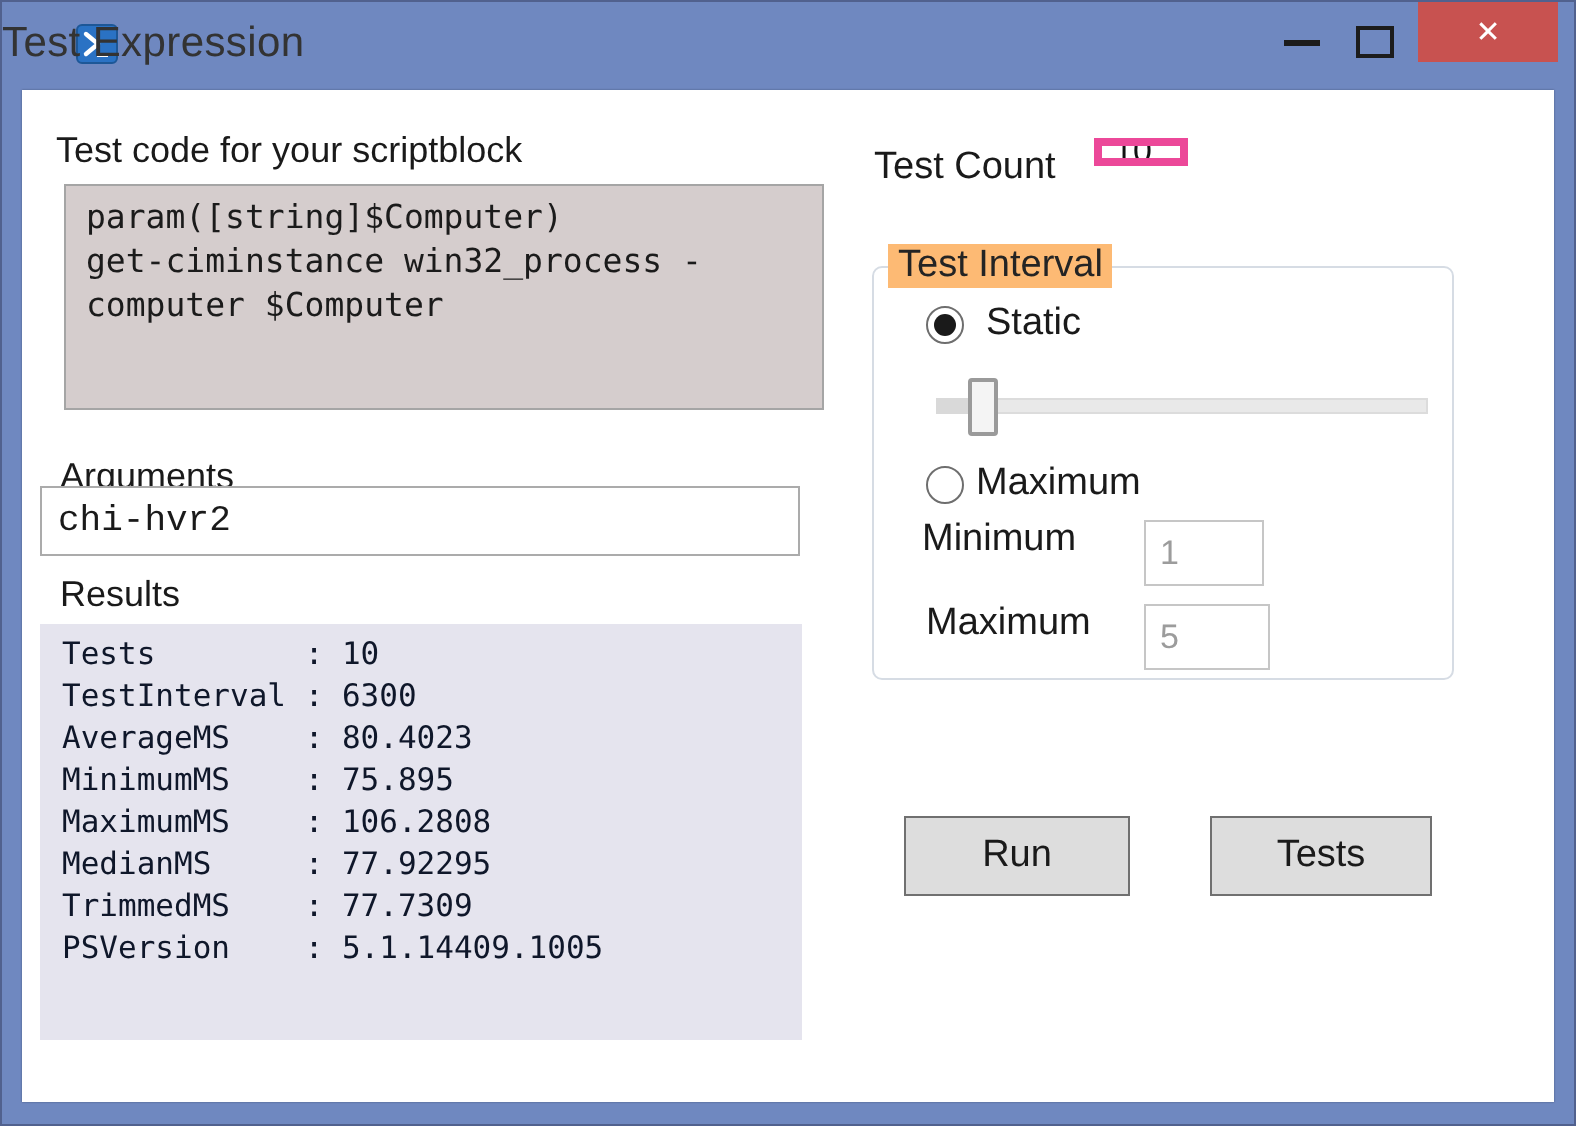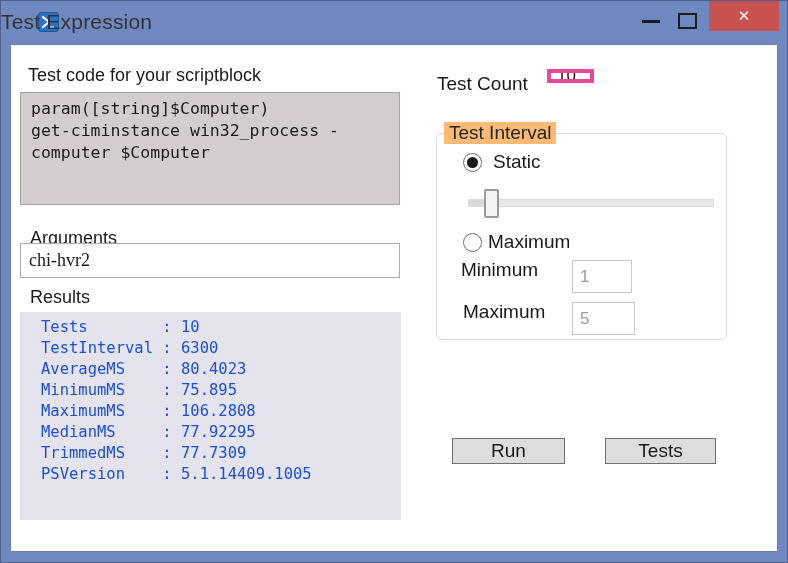--- a/index.html
+++ b/index.html
@@ -25,33 +25,33 @@
   .btn-close{ position:absolute; left:708px; top:0; width:70px; height:30px;
               background:var(--close_red,#c85250); color:#fff; display:flex;
               align-items:center; justify-content:center; font-size:15px; cursor:pointer; }
   
   .client{ position:absolute; left:10px; top:44px; width:766px; height:506px;
            background:#fff; box-shadow:0 0 1px rgba(0,0,0,0.35); }
   .client *{ box-sizing:border-box; }
   .lbl{ position:absolute; font-size:18px; color:#1a1a1a; white-space:nowrap; }
   
   .lbl-script{ left:17px; top:20px; }
-  .codebox{ position:absolute; left:9px; top:47px; width:380px; height:113px;
+  .codebox{ position:absolute; left:21px; top:47px; width:380px; height:113px;
             background:var(--code_bg,#d5cdcd); border:1px solid #a5a5a5; }
   .codebox pre{ margin:0; padding:5px 10px; font-family:"DejaVu Sans Mono", monospace;
                 font-size:16.5px; line-height:22px; color:#1b1b1b; }
   .lbl-args{ left:19px; top:173px;margin-top:10px; }
   .input-args{ position:absolute; left:9px; top:198px; width:380px; height:35px;
                border:1px solid #ababab; font-size:18px; padding:0 8px; color:#1a1a1a;
-               font-family:Liberation Serif, serif; outline:none; }
+               font-family:Liberation Mono, monospace; outline:none; }
   .lbl-results{ left:19px; top:242px; }
   .resultsbox{ position:absolute; left:9px; top:267px; width:381px; height:208px;
                background:var(--results_bg,#e5e4ee); }
-  .resultsbox pre{ margin:0; padding:5px 21px; font-family:"DejaVu Sans Mono", monospace;
-                   font-size:15.5px; line-height:21px; color:#1d4ed8; }
+  .resultsbox pre{ margin:0; padding:5px 11px; font-family:"DejaVu Sans Mono", monospace;
+                   font-size:15.5px; line-height:21px; color:#0f172a; }
   
   .lbl-testcount{ left:426px; top:28px; font-size:19px;text-align:right; }
   .input-count{ position:absolute; left:536px; top:24px; width:47px; height:14px;
                 border:4px solid #ec4899; font-size:17px; padding:0 6px; color:#111;
                 font-family:"Liberation Sans", sans-serif; outline:none; }
   .groupbox{ position:absolute; left:423px; top:88px; width:291px; height:207px;
              border:1px solid #d6dce4; border-radius:5px; }
   .group-label{ position:absolute; left:433px; top:77px; background:#fdba74;
                 padding:0 5px; font-size:19px; color:#242424; }
   .radio{ position:absolute; width:19px; height:19px; border-radius:50%;
@@ -71,23 +71,23 @@
   .slider-thumb{ position:absolute; left:16px; top:0; width:15px; height:29px;
                  background:#f4f4f4; border:2px solid #9a9a9a; border-radius:2px;
                  cursor:pointer; }
   .lbl-min{ left:450px; top:214px; font-size:19px; }
   .lbl-max{ left:452px; top:256px; font-size:19px; }
   .input-dim{ position:absolute; width:60px; height:33px; border:1px solid #c6c6c6;
               font-size:17px; padding:0 7px; color:#9c9c9c;
               font-family:"Liberation Sans", sans-serif; outline:none; }
   .input-min{ left:561px; top:215px; }
   .input-max{ left:561px; top:257px; width:63px; }
-  .btn{ position:absolute; top:363px; height:26px; background:#dddddd;
+  .btn{ position:absolute; top:363px; height:40px; background:#dddddd;
         border:1px solid #707070; font-size:19px; color:#1a1a1a; cursor:pointer;
-        font-family:"Liberation Sans", sans-serif;margin-top:30px; }
+        font-family:"Liberation Sans", sans-serif; }
   .btn-run{ left:441px; width:113px; }
   .btn-quit{ left:594px; width:111px; }
 </style>
 </head>
 <body>
 
 <div class="window" style="--titlebar_blue: #6f88c0; --close_red: #c85250; --code_bg: #d5cdcd; --results_bg: #e5e4ee;">
 
   <div class="titlebar">
     <div class="ps-icon">

